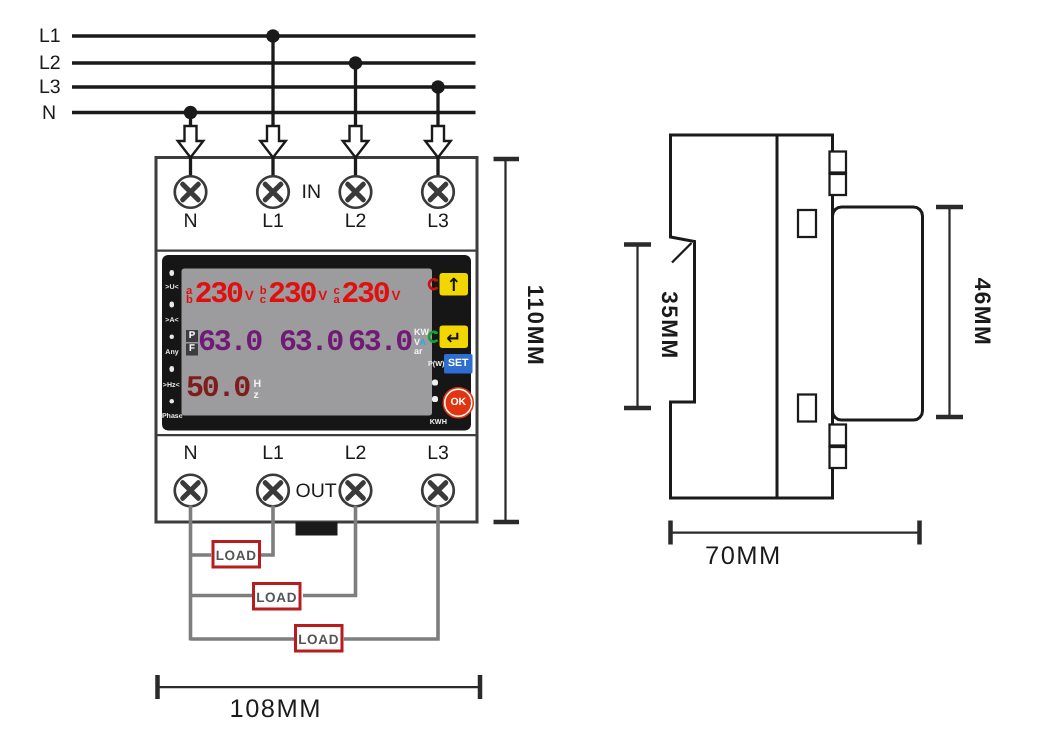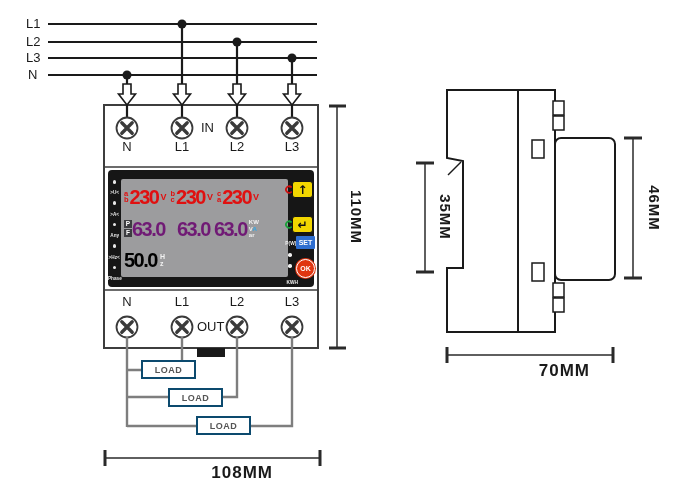--- a/index.html
+++ b/index.html
@@ -2,34 +2,34 @@
 <html><head>
 <meta charset="utf-8">
 <style>
   *{box-sizing:border-box}
   html,body{margin:0;padding:0}
   body{width:700px;height:496px;position:relative;background:#ffffff;
        font-family:"Liberation Sans",sans-serif;color:#1a1a1a;overflow:hidden}
   svg.lineart{position:absolute;left:0;top:0}
   .lbl{position:absolute;font-weight:normal;font-size:13px;line-height:16px}
   .tl{width:28px;text-align:center}
-  .dim{position:absolute;font-weight:bold;font-size:17px;letter-spacing:1px;text-align:right}
+  .dim{position:absolute;font-weight:normal;font-size:17px;letter-spacing:1px;text-align:left}
   .dimr{position:absolute;font-weight:bold;font-size:15px;letter-spacing:1px;text-align:center;
         width:84px;height:18px;transform:rotate(90deg)}
-  .load{position:absolute;width:55px;height:19px;background:#fff;border:2px solid #0c4a6e;color:#555;
+  .load{position:absolute;width:33px;height:19px;background:#fff;border:2px solid #b91c1c;color:#555;
         font-size:9px;font-weight:bold;display:flex;align-items:center;justify-content:center;letter-spacing:.5px}
   
   .bezel{position:absolute;left:108px;top:170px;width:206px;height:117px;background:#161616;border-radius:4px}
   .lcd{position:absolute;left:13px;top:9px;width:167px;height:98px;background:#9c9c9e;border-radius:2px}
   .lrow{position:absolute;left:3px;right:2px;display:flex;align-items:center}
   .row1{top:4px;height:28px;gap:4px}
   .row2{top:36px;height:28px}
   .row3{top:68px;height:26px}
-  .digits{font-family:Liberation Sans, sans-serif;font-weight:bold;font-size:20px;letter-spacing:-1.5px;line-height:1}
-  .dv{color:#e01010}.dc{color:#701a75}.df{color:#000000}.dk{color:#2052d8}
+  .digits{font-family:Liberation Mono, monospace;font-weight:bold;font-size:20px;letter-spacing:-1.5px;line-height:1}
+  .dv{color:#e01010}.dc{color:#701a75}.df{color:#7f1d1d}.dk{color:#2052d8}
   .counter{letter-spacing:1.8px;font-size:19px}
   .vgroup{display:flex;align-items:center;gap:1px}
   .stack2{display:flex;flex-direction:column;line-height:6.5px;font-size:7.5px;font-weight:bold}
   .unit{font-size:9px;font-weight:bold;margin-left:1px}
   .pf span{display:block;width:8px;height:8px;background:#3c3c40;color:#fff;font-size:6.5px;line-height:8px;
            text-align:center;margin-bottom:1px;font-weight:bold}
   .ustack{display:flex;flex-direction:column;line-height:6.5px;font-size:6px;font-weight:bold;color:#f2f2f2;margin-left:2px}
   .ustack .ua{color:#2ea8e8}
   .hz{display:flex;flex-direction:column;line-height:7px;font-size:7px;font-weight:bold;color:#f2f2f2;margin:0 4px 0 3px}
   .lstrip{position:absolute;left:0;top:0;width:13px;height:117px;display:flex;flex-direction:column;

